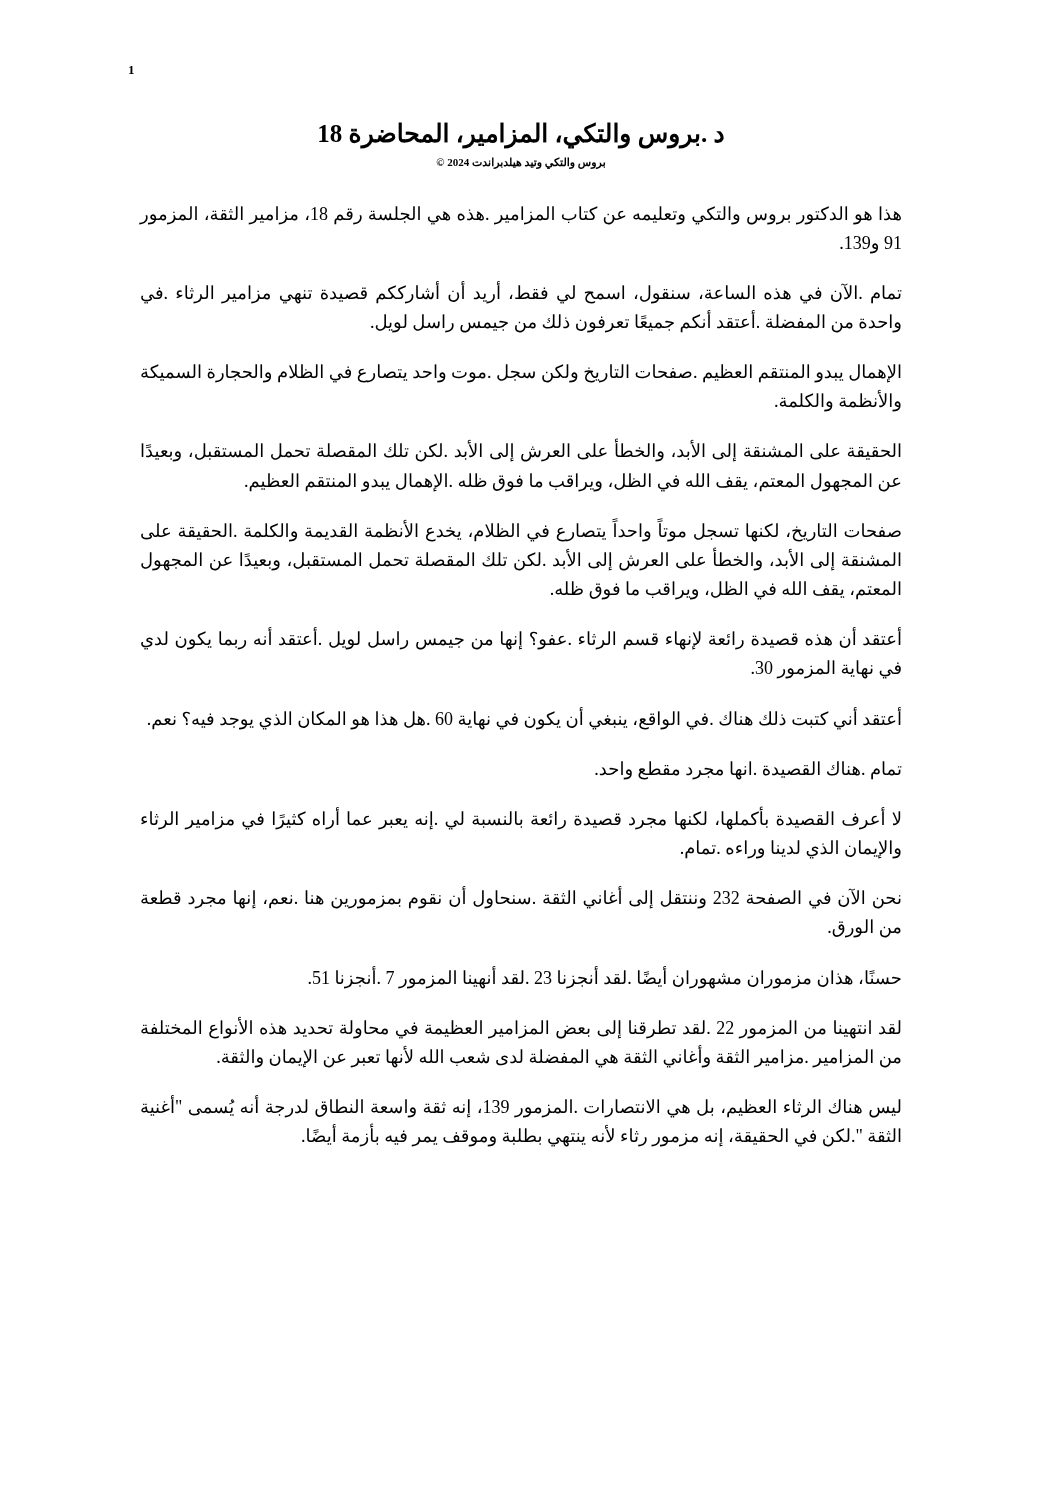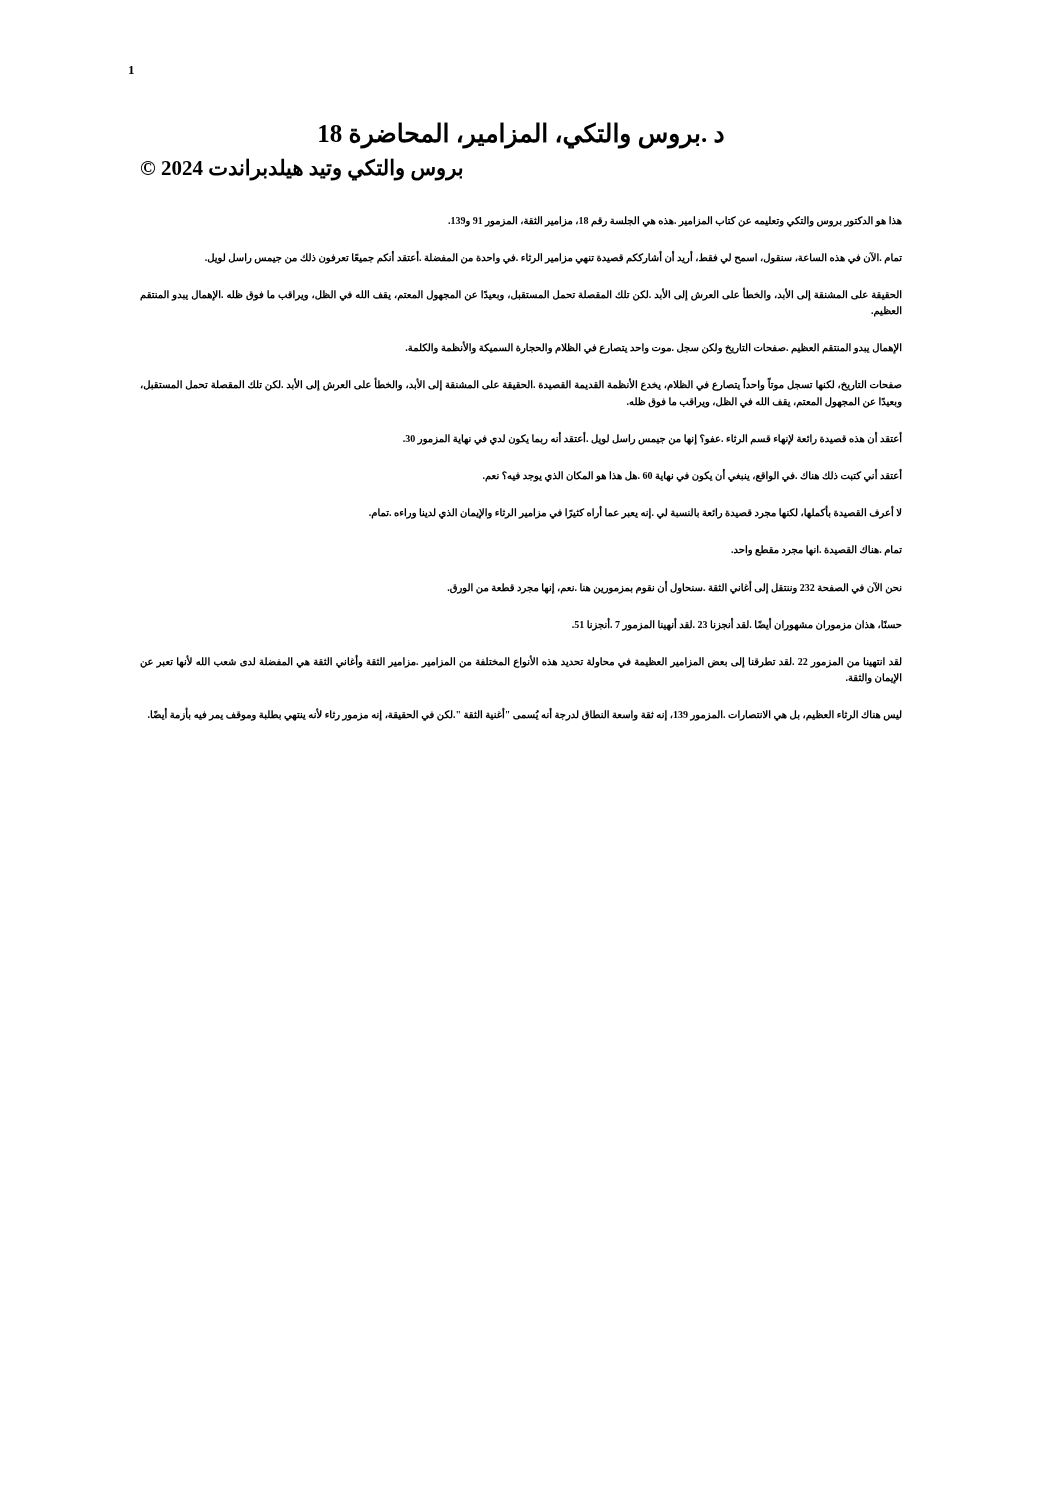--- a/index.html
+++ b/index.html
@@ -36,61 +36,60 @@
   }
   .doc-title {
     text-align: center;
     font-size: 25px;
     font-weight: bold;
     line-height: 1.25;
     margin: 0 0 6px 0;
     direction: rtl;
   }
   .doc-subtitle {
-    text-align: left;
-    font-size: 21px;
+    text-align: center;
+    font-size: 11px;
     font-weight: bold;
     line-height: 1.3;
     margin: 0 0 30px 0;
     direction: rtl;
   }
   .para {
     direction: rtl;
     text-align: justify;
     text-align-last: right;
-    font-size: 10px;
+    font-size: 18px;
     line-height: 1.62;
     margin: 0 0 21px 0;
     letter-spacing: 0;
-    font-weight: bold;
   }
   .para:last-child {
     margin-bottom: 12px;
   }
 </style>
 </head>
 <body>
 
 <div class="page">
 
   <div class="page-number">1</div>
 
   <div class="content">
 
     <h1 class="doc-title">د .بروس والتكي، المزامير، المحاضرة 18</h1>
     <div class="doc-subtitle">بروس والتكي وتيد هيلدبراندت 2024 ©</div>
 
     <p class="para">هذا هو الدكتور بروس والتكي وتعليمه عن كتاب المزامير .هذه هي الجلسة رقم 18، مزامير الثقة، المزمور 91 و139.</p>
     <p class="para">تمام .الآن في هذه الساعة، سنقول، اسمح لي فقط، أريد أن أشارككم قصيدة تنهي مزامير الرثاء .في واحدة من المفضلة .أعتقد أنكم جميعًا تعرفون ذلك من جيمس راسل لويل.</p>
+    <p class="para">الإهمال يبدو المنتقم العظيم .صفحات التاريخ ولكن سجل .موت واحد يتصارع في الظلام والحجارة السميكة والأنظمة والكلمة.</p>
     <p class="para">الحقيقة على المشنقة إلى الأبد، والخطأ على العرش إلى الأبد .لكن تلك المقصلة تحمل المستقبل، وبعيدًا عن المجهول المعتم، يقف الله في الظل، ويراقب ما فوق ظله .الإهمال يبدو المنتقم العظيم.</p>
-    <p class="para">الإهمال يبدو المنتقم العظيم .صفحات التاريخ ولكن سجل .موت واحد يتصارع في الظلام والحجارة السميكة والأنظمة والكلمة.</p>
-    <p class="para">صفحات التاريخ، لكنها تسجل موتاً واحداً يتصارع في الظلام، يخدع الأنظمة القديمة القصيدة .الحقيقة على المشنقة إلى الأبد، والخطأ على العرش إلى الأبد .لكن تلك المقصلة تحمل المستقبل، وبعيدًا عن المجهول المعتم، يقف الله في الظل، ويراقب ما فوق ظله.</p>
+    <p class="para">صفحات التاريخ، لكنها تسجل موتاً واحداً يتصارع في الظلام، يخدع الأنظمة القديمة والكلمة .الحقيقة على المشنقة إلى الأبد، والخطأ على العرش إلى الأبد .لكن تلك المقصلة تحمل المستقبل، وبعيدًا عن المجهول المعتم، يقف الله في الظل، ويراقب ما فوق ظله.</p>
     <p class="para">أعتقد أن هذه قصيدة رائعة لإنهاء قسم الرثاء .عفو؟ إنها من جيمس راسل لويل .أعتقد أنه ربما يكون لدي في نهاية المزمور 30.</p>
     <p class="para">أعتقد أني كتبت ذلك هناك .في الواقع، ينبغي أن يكون في نهاية 60 .هل هذا هو المكان الذي يوجد فيه؟ نعم.</p>
+    <p class="para">تمام .هناك القصيدة .انها مجرد مقطع واحد.</p>
     <p class="para">لا أعرف القصيدة بأكملها، لكنها مجرد قصيدة رائعة بالنسبة لي .إنه يعبر عما أراه كثيرًا في مزامير الرثاء والإيمان الذي لدينا وراءه .تمام.</p>
-    <p class="para">تمام .هناك القصيدة .انها مجرد مقطع واحد.</p>
     <p class="para">نحن الآن في الصفحة 232 وننتقل إلى أغاني الثقة .سنحاول أن نقوم بمزمورين هنا .نعم، إنها مجرد قطعة من الورق.</p>
     <p class="para">حسنًا، هذان مزموران مشهوران أيضًا .لقد أنجزنا 23 .لقد أنهينا المزمور 7 .أنجزنا 51.</p>
     <p class="para">لقد انتهينا من المزمور 22 .لقد تطرقنا إلى بعض المزامير العظيمة في محاولة تحديد هذه الأنواع المختلفة من المزامير .مزامير الثقة وأغاني الثقة هي المفضلة لدى شعب الله لأنها تعبر عن الإيمان والثقة.</p>
     <p class="para">ليس هناك الرثاء العظيم، بل هي الانتصارات .المزمور 139، إنه ثقة واسعة النطاق لدرجة أنه يُسمى "أغنية الثقة ".لكن في الحقيقة، إنه مزمور رثاء لأنه ينتهي بطلبة وموقف يمر فيه بأزمة أيضًا.</p>
 
   </div>
 </div>
 
 </body></html>

